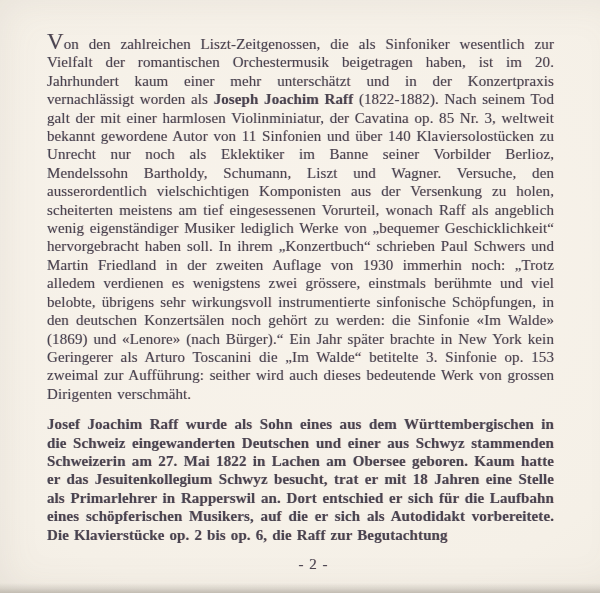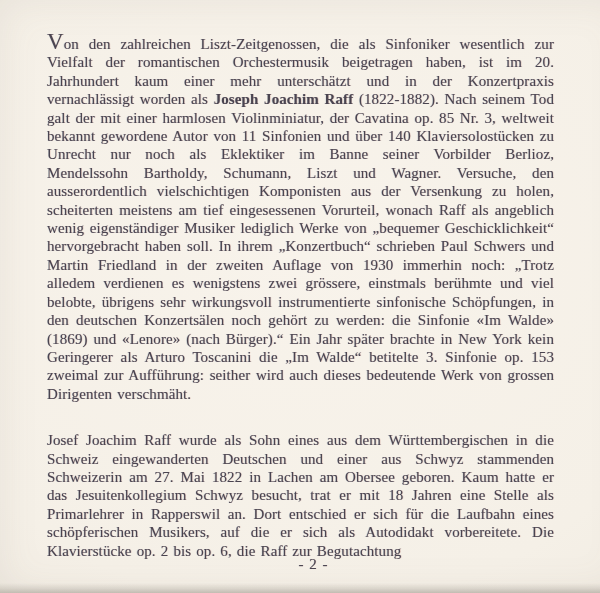--- a/index.html
+++ b/index.html
@@ -30,21 +30,22 @@
     font-size: 15px;
     line-height: 18.4px;
     text-align: justify;
     letter-spacing: 0.1px;
     word-spacing: 1.2px;
     hyphens: auto;
     -webkit-hyphens: auto;
     text-shadow: 0.6px 0 0 rgba(150, 60, 50, 0.22), -0.6px 0 0 rgba(40, 90, 130, 0.20);
   }
   .para + .para {
-    margin-top: 28px;
+    margin-top: 12px;
+    font-weight: bold;
   }
   .initial-cap {
     font-size: 23px;
     line-height: 1;
   }
   .bold-name {
     font-weight: bold;
   }
   .page-number {
     position: absolute;

